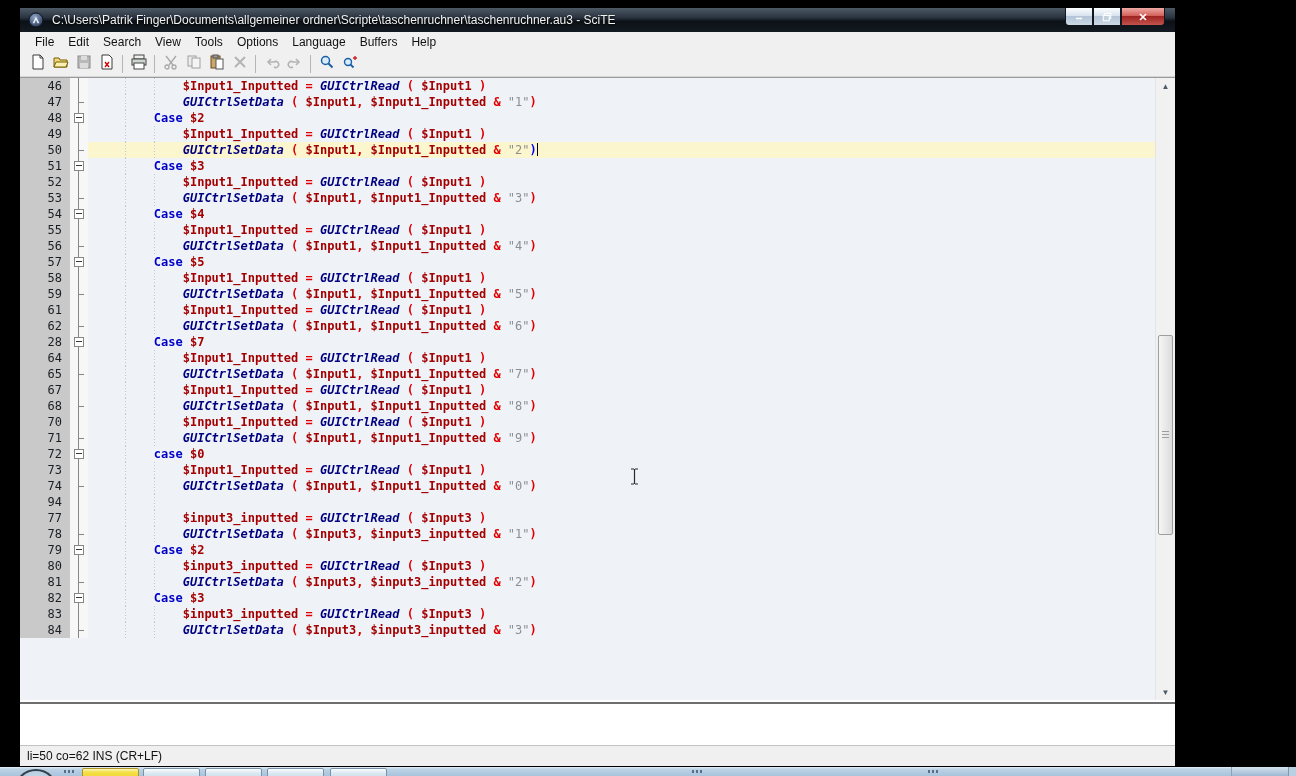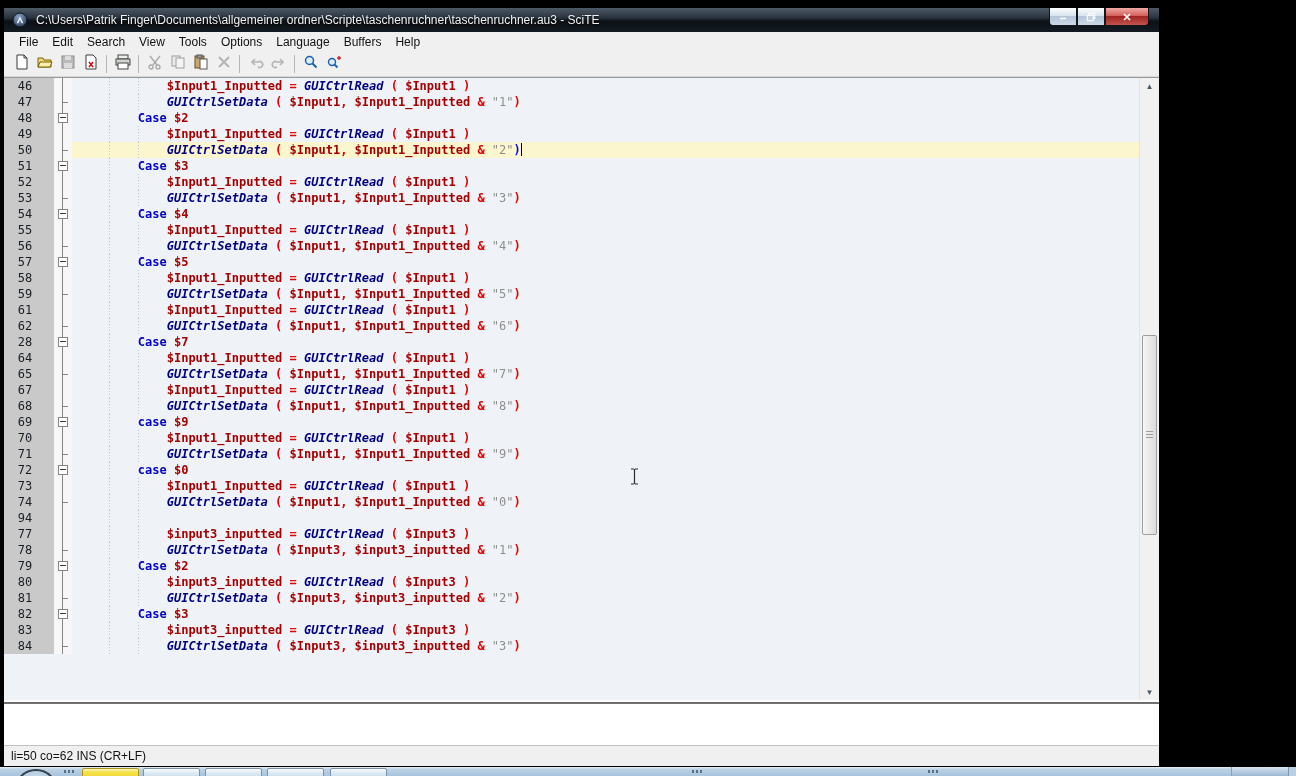--- a/index.html
+++ b/index.html
@@ -1,19 +1,19 @@
 <!DOCTYPE html>
 <html><head>
 <meta charset="utf-8">
 <style>
   html,body{margin:0;padding:0;background:#000;}
   .stage{position:relative;width:1296px;height:776px;background:#000;overflow:hidden;
          font-family:"Liberation Sans",sans-serif;}
   
-  .win{position:absolute;left:4px;top:8px;width:1155px;height:758px;background:#737373;}
+  .win{position:absolute;left:20px;top:8px;width:1155px;height:758px;background:#737373;}
   
   .titlebar{position:relative;height:24px;display:flex;align-items:center;
     background:linear-gradient(to bottom,#4d5a66 0%,#2a3440 40%,#0c1116 55%,#131a21 100%);}
   .app-icon{width:16px;height:16px;margin:0 8px 0 8px;flex:0 0 auto;}
   .title-text{color:#f2f2f2;font-size:12px;white-space:nowrap;text-shadow:0 1px 2px #000;}
   .winbtns{position:absolute;right:10px;top:0;display:flex;}
   .wbtn{width:28px;height:18px;border:1px solid #10161c;border-top:none;
     background:linear-gradient(to bottom,#fdfeff 0%,#d8e3ef 45%,#b3c5d7 50%,#cdd9e6 100%);
     display:flex;align-items:center;justify-content:center;box-sizing:border-box;}
   .wbtn.first{border-radius:0 0 0 4px;}
@@ -27,21 +27,21 @@
     border-bottom:1px solid #d7d7d7;box-sizing:border-box;}
   .tbtn{width:23px;height:22px;display:flex;align-items:center;justify-content:center;}
   .tbtn svg{width:16px;height:16px;}
   .tsep{width:1px;height:18px;background:#b5b5b5;margin:0 4px;}
   
   .editor{position:relative;height:623px;display:flex;background:#EFF3F8;
     border-top:1px solid #9a9a9a;box-sizing:border-box;}
   .rows{flex:1 1 auto;overflow:hidden;font-family:"DejaVu Sans Mono","Liberation Mono",monospace;
     font-size:12px;line-height:16px;}
   .crow{display:flex;height:16px;white-space:pre;}
-  .ln{flex:0 0 42px;background:#C9C9C9;color:#1a1d22;text-align:center;padding-right:8px;}
+  .ln{flex:0 0 42px;background:#C9C9C9;color:#1a1d22;text-align:right;padding-right:8px;}
   .fold{flex:0 0 18px;background:#F7F7F7;position:relative;}
   .fold::before{content:'';position:absolute;left:8px;top:0;bottom:0;width:1px;background:#868686;}
   .fold-end::after{content:'';position:absolute;left:9px;top:8px;width:5px;height:1px;background:#868686;}
   .fbox{position:absolute;left:4px;top:3px;width:8px;height:8px;background:#fff;
     border:1px solid #868686;}
   .fbox::after{content:'';position:absolute;left:1px;right:1px;top:3px;height:1px;background:#3a3a3a;}
   .code{flex:1 1 auto;position:relative;font-weight:bold;color:#000;}
   .caretline .code{background:#FCF6CE;}
   .guide{position:absolute;top:0;bottom:0;width:1px;
     background:repeating-linear-gradient(to bottom,#b9c6d6 0 1px,transparent 1px 3px);}
@@ -236,21 +236,20 @@
           <div class="crow"><div class="ln">57</div><div class="fold"><span class="fbox"></span></div><div class="code"><i class="guide" style="left:calc(8px + 4ch)"></i><span style="padding-left:8px"></span><span class="t-t">        </span><span class="t-k">Case</span><span class="t-t"> </span><span class="t-v">$5</span></div></div>
           <div class="crow"><div class="ln">58</div><div class="fold"></div><div class="code"><i class="guide" style="left:calc(8px + 4ch)"></i><i class="guide" style="left:calc(8px + 8ch)"></i><span style="padding-left:8px"></span><span class="t-t">            </span><span class="t-v">$Input1_Inputted</span><span class="t-o"> = </span><span class="t-f">GUICtrlRead</span><span class="t-o"> ( </span><span class="t-v">$Input1</span><span class="t-o"> )</span></div></div>
           <div class="crow"><div class="ln">59</div><div class="fold fold-end"></div><div class="code"><i class="guide" style="left:calc(8px + 4ch)"></i><i class="guide" style="left:calc(8px + 8ch)"></i><span style="padding-left:8px"></span><span class="t-t">            </span><span class="t-f">GUICtrlSetData</span><span class="t-o"> ( </span><span class="t-v">$Input1</span><span class="t-o">, </span><span class="t-v">$Input1_Inputted</span><span class="t-o"> &amp; </span><span class="t-s">"5"</span><span class="t-o">)</span></div></div>
           <div class="crow"><div class="ln">61</div><div class="fold"></div><div class="code"><i class="guide" style="left:calc(8px + 4ch)"></i><i class="guide" style="left:calc(8px + 8ch)"></i><span style="padding-left:8px"></span><span class="t-t">            </span><span class="t-v">$Input1_Inputted</span><span class="t-o"> = </span><span class="t-f">GUICtrlRead</span><span class="t-o"> ( </span><span class="t-v">$Input1</span><span class="t-o"> )</span></div></div>
           <div class="crow"><div class="ln">62</div><div class="fold fold-end"></div><div class="code"><i class="guide" style="left:calc(8px + 4ch)"></i><i class="guide" style="left:calc(8px + 8ch)"></i><span style="padding-left:8px"></span><span class="t-t">            </span><span class="t-f">GUICtrlSetData</span><span class="t-o"> ( </span><span class="t-v">$Input1</span><span class="t-o">, </span><span class="t-v">$Input1_Inputted</span><span class="t-o"> &amp; </span><span class="t-s">"6"</span><span class="t-o">)</span></div></div>
           <div class="crow"><div class="ln">28</div><div class="fold"><span class="fbox"></span></div><div class="code"><i class="guide" style="left:calc(8px + 4ch)"></i><span style="padding-left:8px"></span><span class="t-t">        </span><span class="t-k">Case</span><span class="t-t"> </span><span class="t-v">$7</span></div></div>
           <div class="crow"><div class="ln">64</div><div class="fold"></div><div class="code"><i class="guide" style="left:calc(8px + 4ch)"></i><i class="guide" style="left:calc(8px + 8ch)"></i><span style="padding-left:8px"></span><span class="t-t">            </span><span class="t-v">$Input1_Inputted</span><span class="t-o"> = </span><span class="t-f">GUICtrlRead</span><span class="t-o"> ( </span><span class="t-v">$Input1</span><span class="t-o"> )</span></div></div>
           <div class="crow"><div class="ln">65</div><div class="fold fold-end"></div><div class="code"><i class="guide" style="left:calc(8px + 4ch)"></i><i class="guide" style="left:calc(8px + 8ch)"></i><span style="padding-left:8px"></span><span class="t-t">            </span><span class="t-f">GUICtrlSetData</span><span class="t-o"> ( </span><span class="t-v">$Input1</span><span class="t-o">, </span><span class="t-v">$Input1_Inputted</span><span class="t-o"> &amp; </span><span class="t-s">"7"</span><span class="t-o">)</span></div></div>
           <div class="crow"><div class="ln">67</div><div class="fold"></div><div class="code"><i class="guide" style="left:calc(8px + 4ch)"></i><i class="guide" style="left:calc(8px + 8ch)"></i><span style="padding-left:8px"></span><span class="t-t">            </span><span class="t-v">$Input1_Inputted</span><span class="t-o"> = </span><span class="t-f">GUICtrlRead</span><span class="t-o"> ( </span><span class="t-v">$Input1</span><span class="t-o"> )</span></div></div>
           <div class="crow"><div class="ln">68</div><div class="fold fold-end"></div><div class="code"><i class="guide" style="left:calc(8px + 4ch)"></i><i class="guide" style="left:calc(8px + 8ch)"></i><span style="padding-left:8px"></span><span class="t-t">            </span><span class="t-f">GUICtrlSetData</span><span class="t-o"> ( </span><span class="t-v">$Input1</span><span class="t-o">, </span><span class="t-v">$Input1_Inputted</span><span class="t-o"> &amp; </span><span class="t-s">"8"</span><span class="t-o">)</span></div></div>
-          <div class="crow"><div class="ln">69</div><div class="fold"><span class="fbox"></span></div><div class="code"><i class="guide" style="left:calc(8px + 4ch)"></i><span style="padding-left:8px"></span><span class="t-t">        </span><span class="t-k">case</span><span class="t-t"> </span><span class="t-v">$9</span></div></div>
           <div class="crow"><div class="ln">70</div><div class="fold"></div><div class="code"><i class="guide" style="left:calc(8px + 4ch)"></i><i class="guide" style="left:calc(8px + 8ch)"></i><span style="padding-left:8px"></span><span class="t-t">            </span><span class="t-v">$Input1_Inputted</span><span class="t-o"> = </span><span class="t-f">GUICtrlRead</span><span class="t-o"> ( </span><span class="t-v">$Input1</span><span class="t-o"> )</span></div></div>
           <div class="crow"><div class="ln">71</div><div class="fold fold-end"></div><div class="code"><i class="guide" style="left:calc(8px + 4ch)"></i><i class="guide" style="left:calc(8px + 8ch)"></i><span style="padding-left:8px"></span><span class="t-t">            </span><span class="t-f">GUICtrlSetData</span><span class="t-o"> ( </span><span class="t-v">$Input1</span><span class="t-o">, </span><span class="t-v">$Input1_Inputted</span><span class="t-o"> &amp; </span><span class="t-s">"9"</span><span class="t-o">)</span></div></div>
           <div class="crow"><div class="ln">72</div><div class="fold"><span class="fbox"></span></div><div class="code"><i class="guide" style="left:calc(8px + 4ch)"></i><span style="padding-left:8px"></span><span class="t-t">        </span><span class="t-k">case</span><span class="t-t"> </span><span class="t-v">$0</span></div></div>
           <div class="crow"><div class="ln">73</div><div class="fold"></div><div class="code"><i class="guide" style="left:calc(8px + 4ch)"></i><i class="guide" style="left:calc(8px + 8ch)"></i><span style="padding-left:8px"></span><span class="t-t">            </span><span class="t-v">$Input1_Inputted</span><span class="t-o"> = </span><span class="t-f">GUICtrlRead</span><span class="t-o"> ( </span><span class="t-v">$Input1</span><span class="t-o"> )</span></div></div>
           <div class="crow"><div class="ln">74</div><div class="fold fold-end"></div><div class="code"><i class="guide" style="left:calc(8px + 4ch)"></i><i class="guide" style="left:calc(8px + 8ch)"></i><span style="padding-left:8px"></span><span class="t-t">            </span><span class="t-f">GUICtrlSetData</span><span class="t-o"> ( </span><span class="t-v">$Input1</span><span class="t-o">, </span><span class="t-v">$Input1_Inputted</span><span class="t-o"> &amp; </span><span class="t-s">"0"</span><span class="t-o">)</span></div></div>
           <div class="crow"><div class="ln">94</div><div class="fold"></div><div class="code"><i class="guide" style="left:calc(8px + 4ch)"></i><i class="guide" style="left:calc(8px + 8ch)"></i><span style="padding-left:8px"></span><span class="t-t"></span></div></div>
           <div class="crow"><div class="ln">77</div><div class="fold"></div><div class="code"><i class="guide" style="left:calc(8px + 4ch)"></i><i class="guide" style="left:calc(8px + 8ch)"></i><span style="padding-left:8px"></span><span class="t-t">            </span><span class="t-v">$input3_inputted</span><span class="t-o"> = </span><span class="t-f">GUICtrlRead</span><span class="t-o"> ( </span><span class="t-v">$Input3</span><span class="t-o"> )</span></div></div>
           <div class="crow"><div class="ln">78</div><div class="fold fold-end"></div><div class="code"><i class="guide" style="left:calc(8px + 4ch)"></i><i class="guide" style="left:calc(8px + 8ch)"></i><span style="padding-left:8px"></span><span class="t-t">            </span><span class="t-f">GUICtrlSetData</span><span class="t-o"> ( </span><span class="t-v">$Input3</span><span class="t-o">, </span><span class="t-v">$input3_inputted</span><span class="t-o"> &amp; </span><span class="t-s">"1"</span><span class="t-o">)</span></div></div>
           <div class="crow"><div class="ln">79</div><div class="fold"><span class="fbox"></span></div><div class="code"><i class="guide" style="left:calc(8px + 4ch)"></i><span style="padding-left:8px"></span><span class="t-t">        </span><span class="t-k">Case</span><span class="t-t"> </span><span class="t-v">$2</span></div></div>
           <div class="crow"><div class="ln">80</div><div class="fold"></div><div class="code"><i class="guide" style="left:calc(8px + 4ch)"></i><i class="guide" style="left:calc(8px + 8ch)"></i><span style="padding-left:8px"></span><span class="t-t">            </span><span class="t-v">$input3_inputted</span><span class="t-o"> = </span><span class="t-f">GUICtrlRead</span><span class="t-o"> ( </span><span class="t-v">$Input3</span><span class="t-o"> )</span></div></div>

